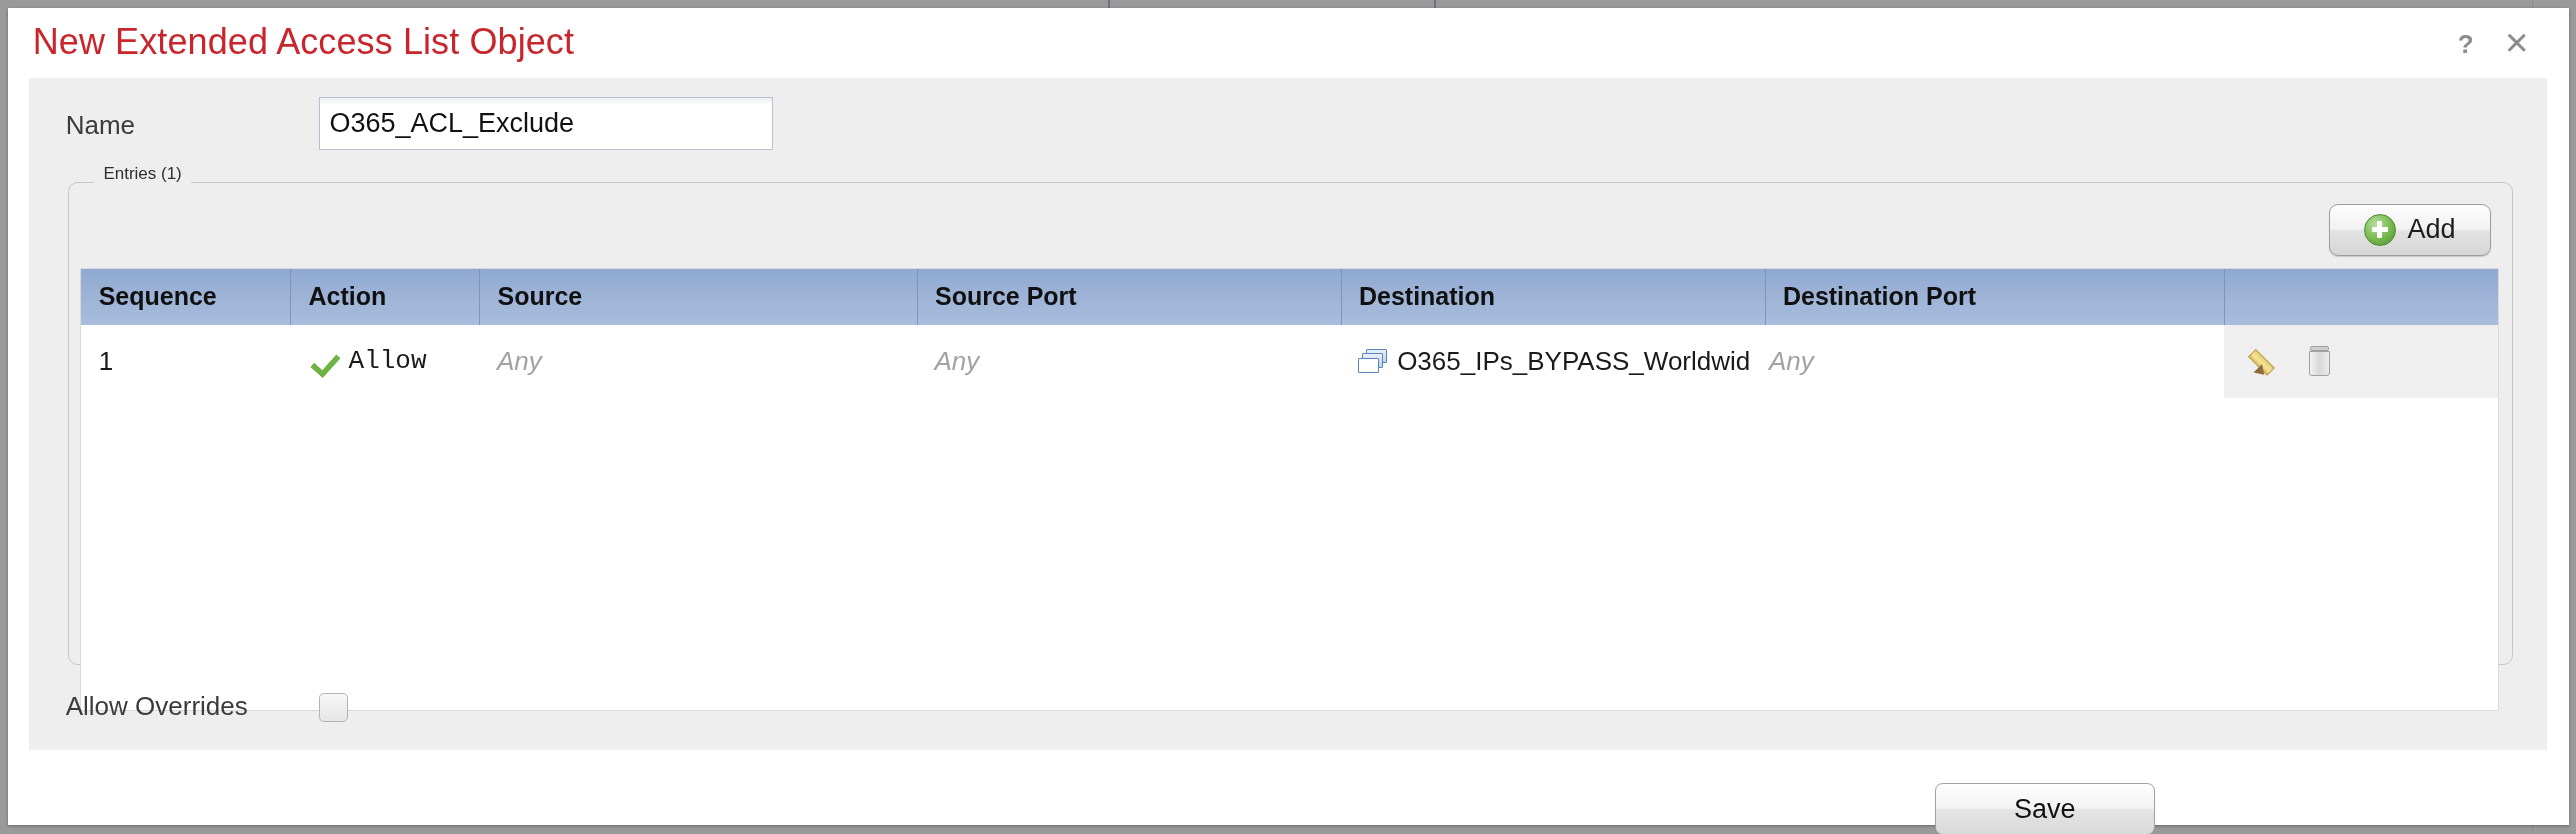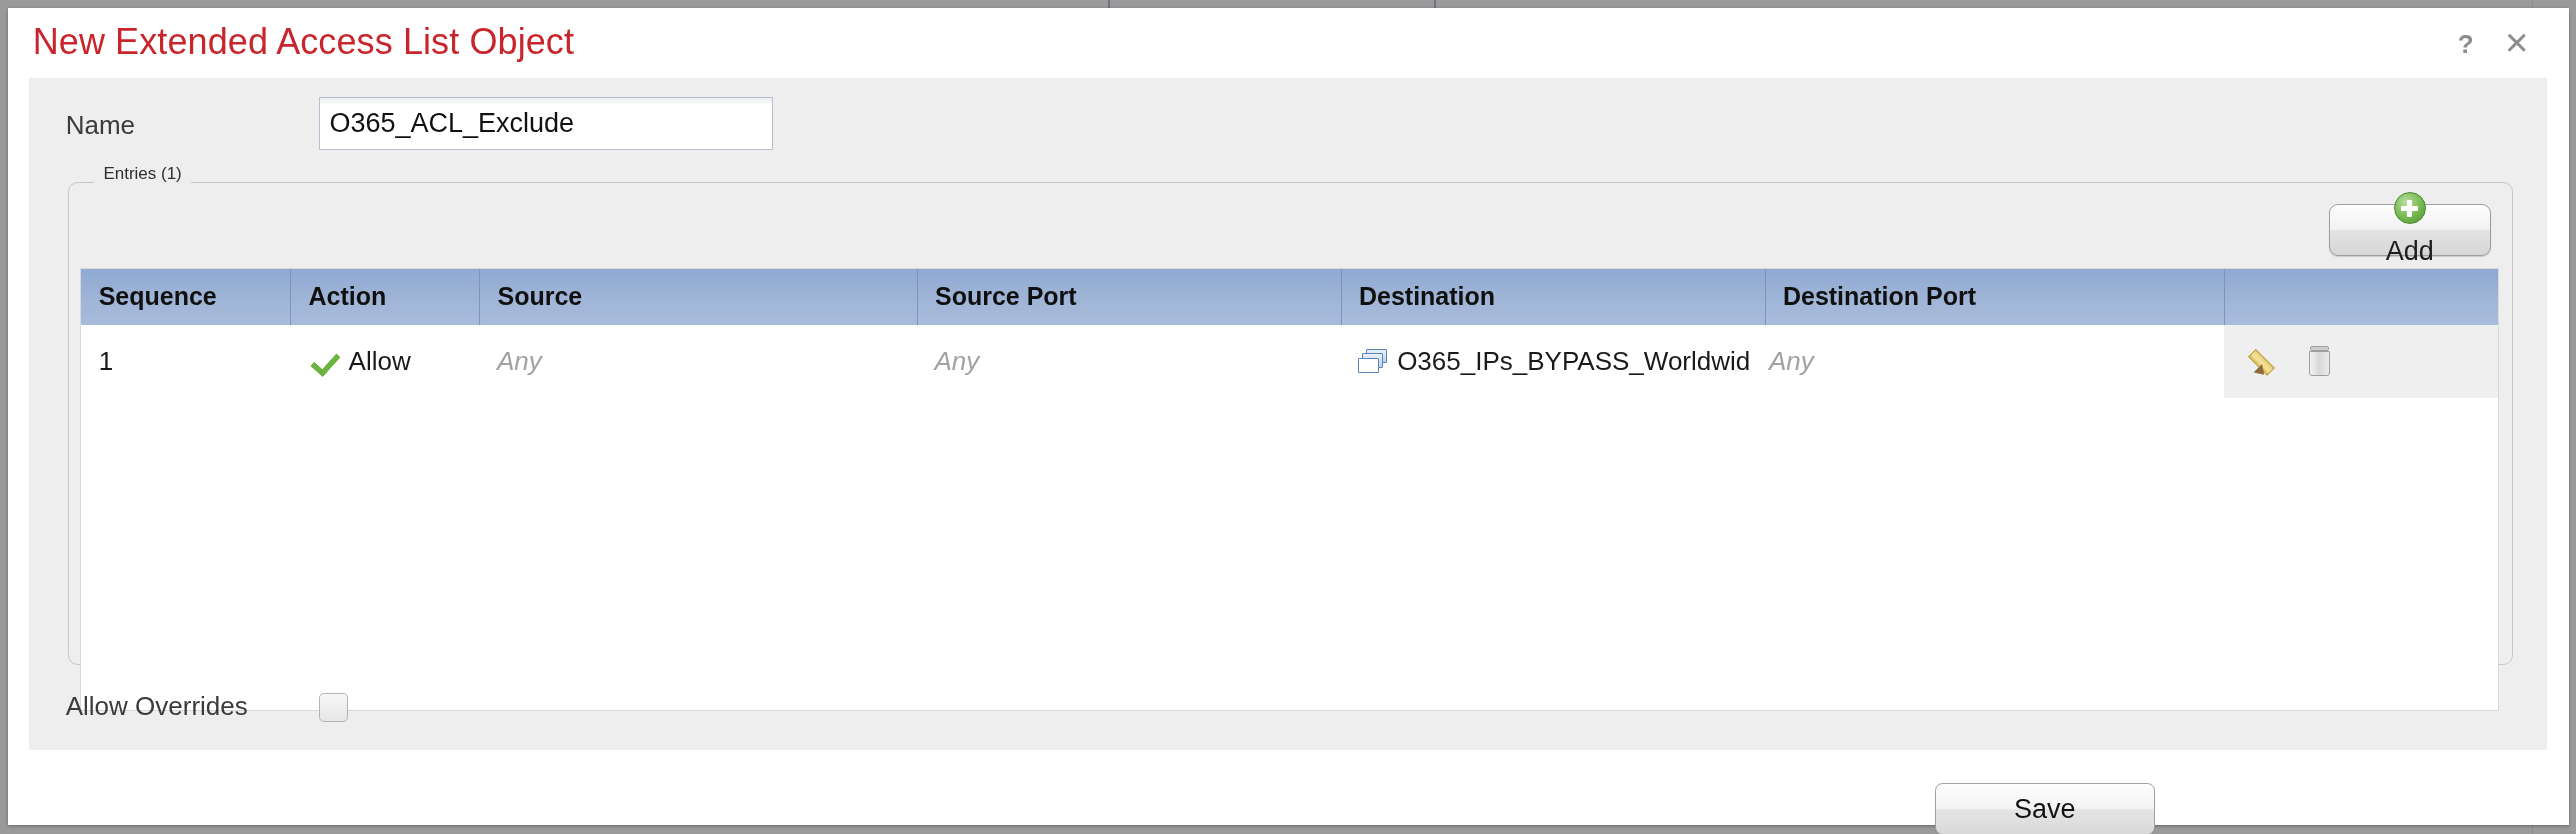--- a/index.html
+++ b/index.html
@@ -144,21 +144,20 @@
     border: 1px solid #9d9d9d;
     border-radius: 9px;
     background: linear-gradient(to bottom, #fdfdfd 0%, #f2f2f2 48%, #e2e2e2 52%, #d6d6d6 100%);
     box-shadow: 0 1px 1px rgba(0,0,0,.16);
     display: flex;
     align-items: center;
     justify-content: center;
     gap: 11.6px;
     cursor: pointer;
     box-sizing: border-box;
-    flex-direction: column;
   }
   #add-button-label {
     font-size: 27px;
     color: #1d1d1d;
   }
   .plus-icon {
     width: 32px;
     height: 32px;
     border-radius: 50%;
     background: radial-gradient(circle at 36% 30%, #b7dd9d 0%, #74b84e 55%, #4f9132 100%);
@@ -216,22 +215,23 @@
     background: #ffffff;
     border: none;
   }
   .muted-any {
     color: #a2a2a2;
     font-style: italic;
     font-size: 26px;
   }
   .action-cell-inner {
     display: flex;
-    align-items: flex-start;
+    align-items: flex-end;
     gap: 11.6px;
+    font-family: Liberation Mono, monospace;
   }
   .check-icon {
     width: 29px; height: 29px;
     position: relative;
     flex: none;
   }
   .check-icon::after {
     content: "";
     position: absolute;
     left: 8.7px; top: 1.9px;

